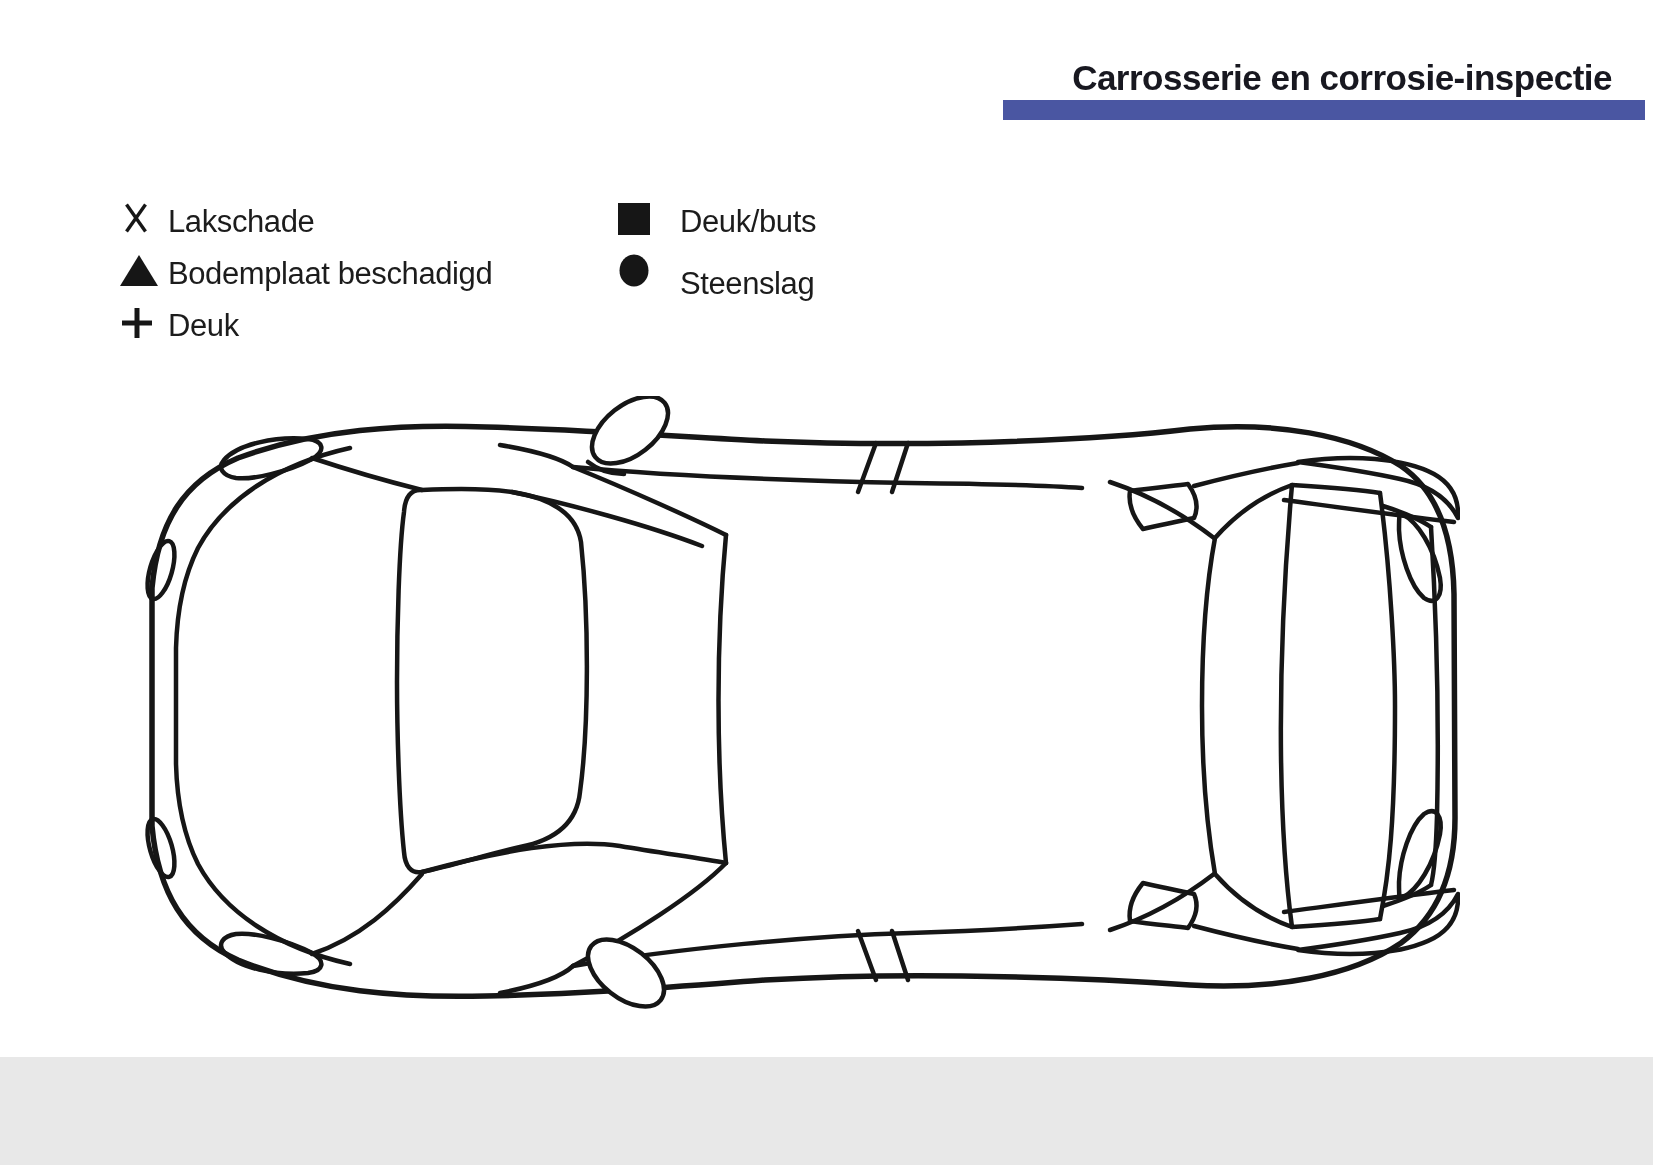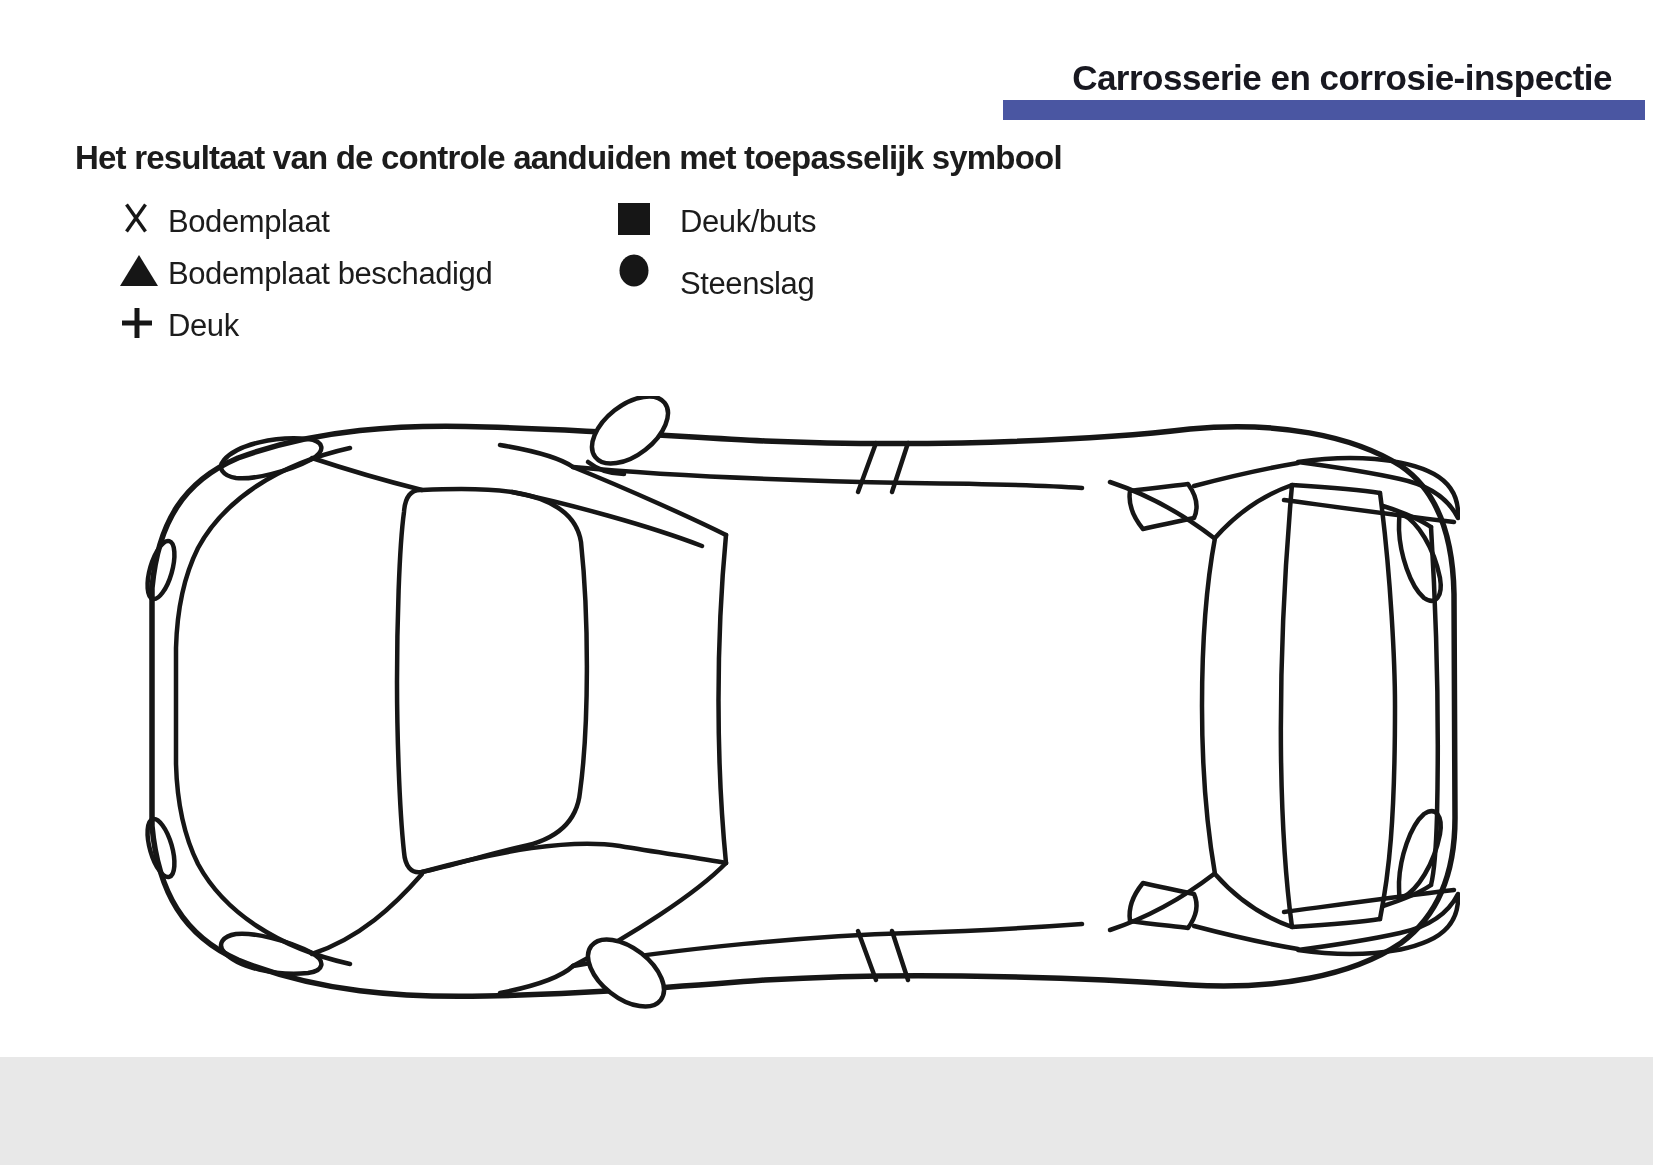--- a/index.html
+++ b/index.html
@@ -46,27 +46,26 @@
   svg .solidfill{fill:#ffffff;stroke:#161616;stroke-width:4.5;}
 </style>
 </head>
 <body>
 
 <div id="page">
 
   <div id="header-title" class="abs">Carrosserie en corrosie-inspectie</div>
   <div id="header-underline" class="abs" style="background:#4a56a2;"></div>
 
-  <div id="instruction-heading" class="abs">Het resultaat van de controle aanduiden met toepasselijk symbool</div>
 
   <svg class="abs legend-icon" style="top:202px;left:124px;" width="24" height="32" viewBox="0 0 24 32">
     <line x1="2.5" y1="2.5" x2="21.5" y2="29.5" stroke="#161616" stroke-width="3.4"></line>
     <line x1="21.5" y1="2.5" x2="2.5" y2="29.5" stroke="#161616" stroke-width="3.4"></line>
   </svg>
-  <div class="abs legend-label" style="top:204px;left:168px;">Bodemplaat</div>
+  <div class="abs legend-label" style="top:204px;left:168px;">Lakschade</div>
 
   <svg class="abs legend-icon" style="top:255px;left:120px;" width="38" height="31" viewBox="0 0 38 31">
     <polygon points="19,0 38,31 0,31" fill="#161616"></polygon>
   </svg>
   <div class="abs legend-label" style="top:256px;left:168px;">Bodemplaat beschadigd</div>
 
   <svg class="abs legend-icon" style="top:306px;left:120px;" width="34" height="34" viewBox="0 0 34 34">
     <line x1="17" y1="2" x2="17" y2="32" stroke="#161616" stroke-width="5"></line>
     <line x1="2" y1="17" x2="32" y2="17" stroke="#161616" stroke-width="5"></line>
   </svg>

